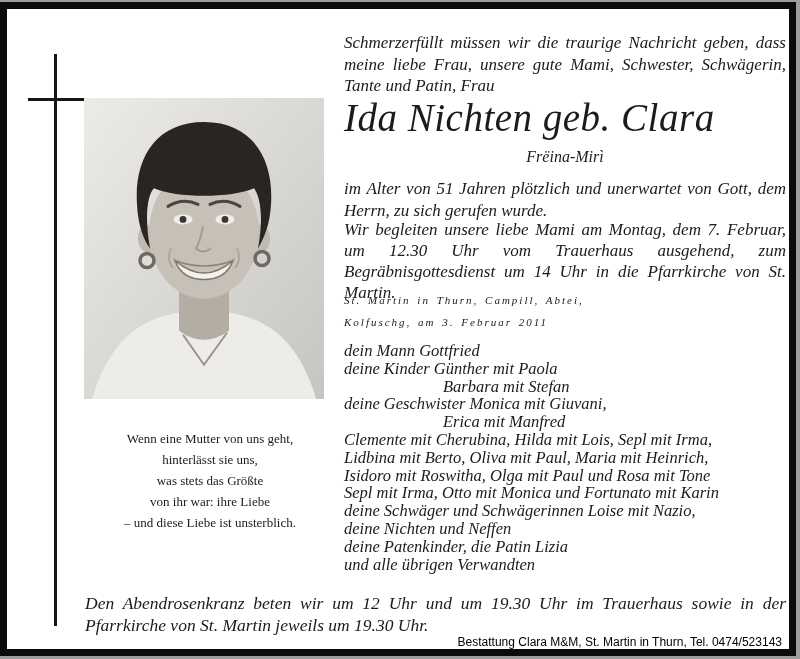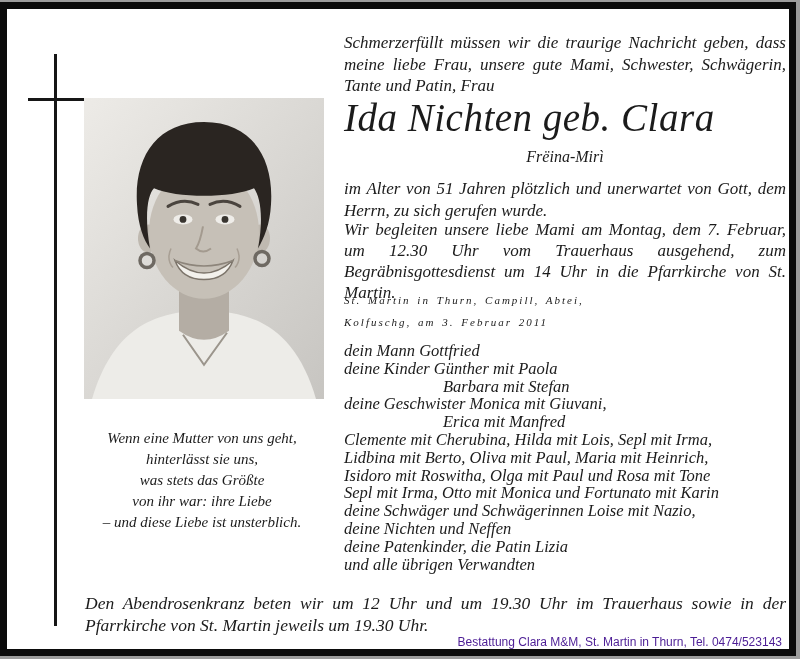--- a/index.html
+++ b/index.html
@@ -8,37 +8,37 @@
     background:#9c9c9c;
     font-family:"Liberation Serif","DejaVu Serif",serif;
     color:#1b1b1b;
   }
   .sheet{position:absolute;left:0;top:2px;right:4px;bottom:3px;background:#ffffff;}
   .frame{position:absolute;left:0;top:2px;right:4px;bottom:3px;border:7px solid #0b0b0b;pointer-events:none;z-index:50;}
   .cross-v{position:absolute;left:54px;top:52px;width:3px;height:572px;background:#161616;}
   .cross-h{position:absolute;left:28px;top:96px;width:57px;height:3px;background:#161616;}
   .photo{position:absolute;left:84px;top:96px;width:240px;height:301px;overflow:hidden;}
   .photo svg{display:block;width:100%;height:100%;}
-  .quote{position:absolute;left:68px;top:426px;width:268px;text-align:center;
-         font-style:italic;font-size:15px;line-height:21px;}
+  .quote{position:absolute;left:76px;top:426px;width:268px;text-align:center;
+         font-size:13px;line-height:21px;}
   .col{position:absolute;left:344px;top:0;width:442px;height:659px;}
   .col > *{position:absolute;left:0;width:442px;margin:0;}
   .intro{top:30px;font-style:italic;font-size:17px;line-height:21.5px;text-align:justify;}
   .name{top:94px;font-style:italic;font-weight:normal;font-size:39px;line-height:44px;white-space:nowrap;letter-spacing:.5px;}
   .nickname{top:146px;text-align:center;font-style:italic;font-size:16px;}
   .p1{top:176px;font-style:italic;font-size:17px;line-height:21.5px;text-align:justify;}
   .p2{top:217px;font-style:italic;font-size:17px;line-height:21px;text-align:justify;}
   .dateline{top:288px;font-style:italic;font-size:11px;line-height:21.5px;letter-spacing:2px;word-spacing:2px;}
   .mourners{top:340px;font-style:italic;font-size:16.5px;line-height:17.8px;}
   .mourner-line{white-space:nowrap;}
   .mourner-line.indent{padding-left:99px;}
   .footer-text{position:absolute;left:85px;top:591px;width:701px;font-style:italic;
          font-size:17.5px;line-height:21.5px;text-align:justify;margin:0;}
   .credit{position:absolute;left:400px;right:14px;top:633px;text-align:right;
-         font-family:"Liberation Sans","DejaVu Sans",sans-serif;font-size:12px;color:#4c1d95;}
+         font-family:"Liberation Sans","DejaVu Sans",sans-serif;font-size:12px;color:#000000;}
 </style>
 </head>
 <body>
 
 <div class="sheet">
 
   <div>
     <div class="cross-v"></div>
     <div class="cross-h"></div>
   </div>

